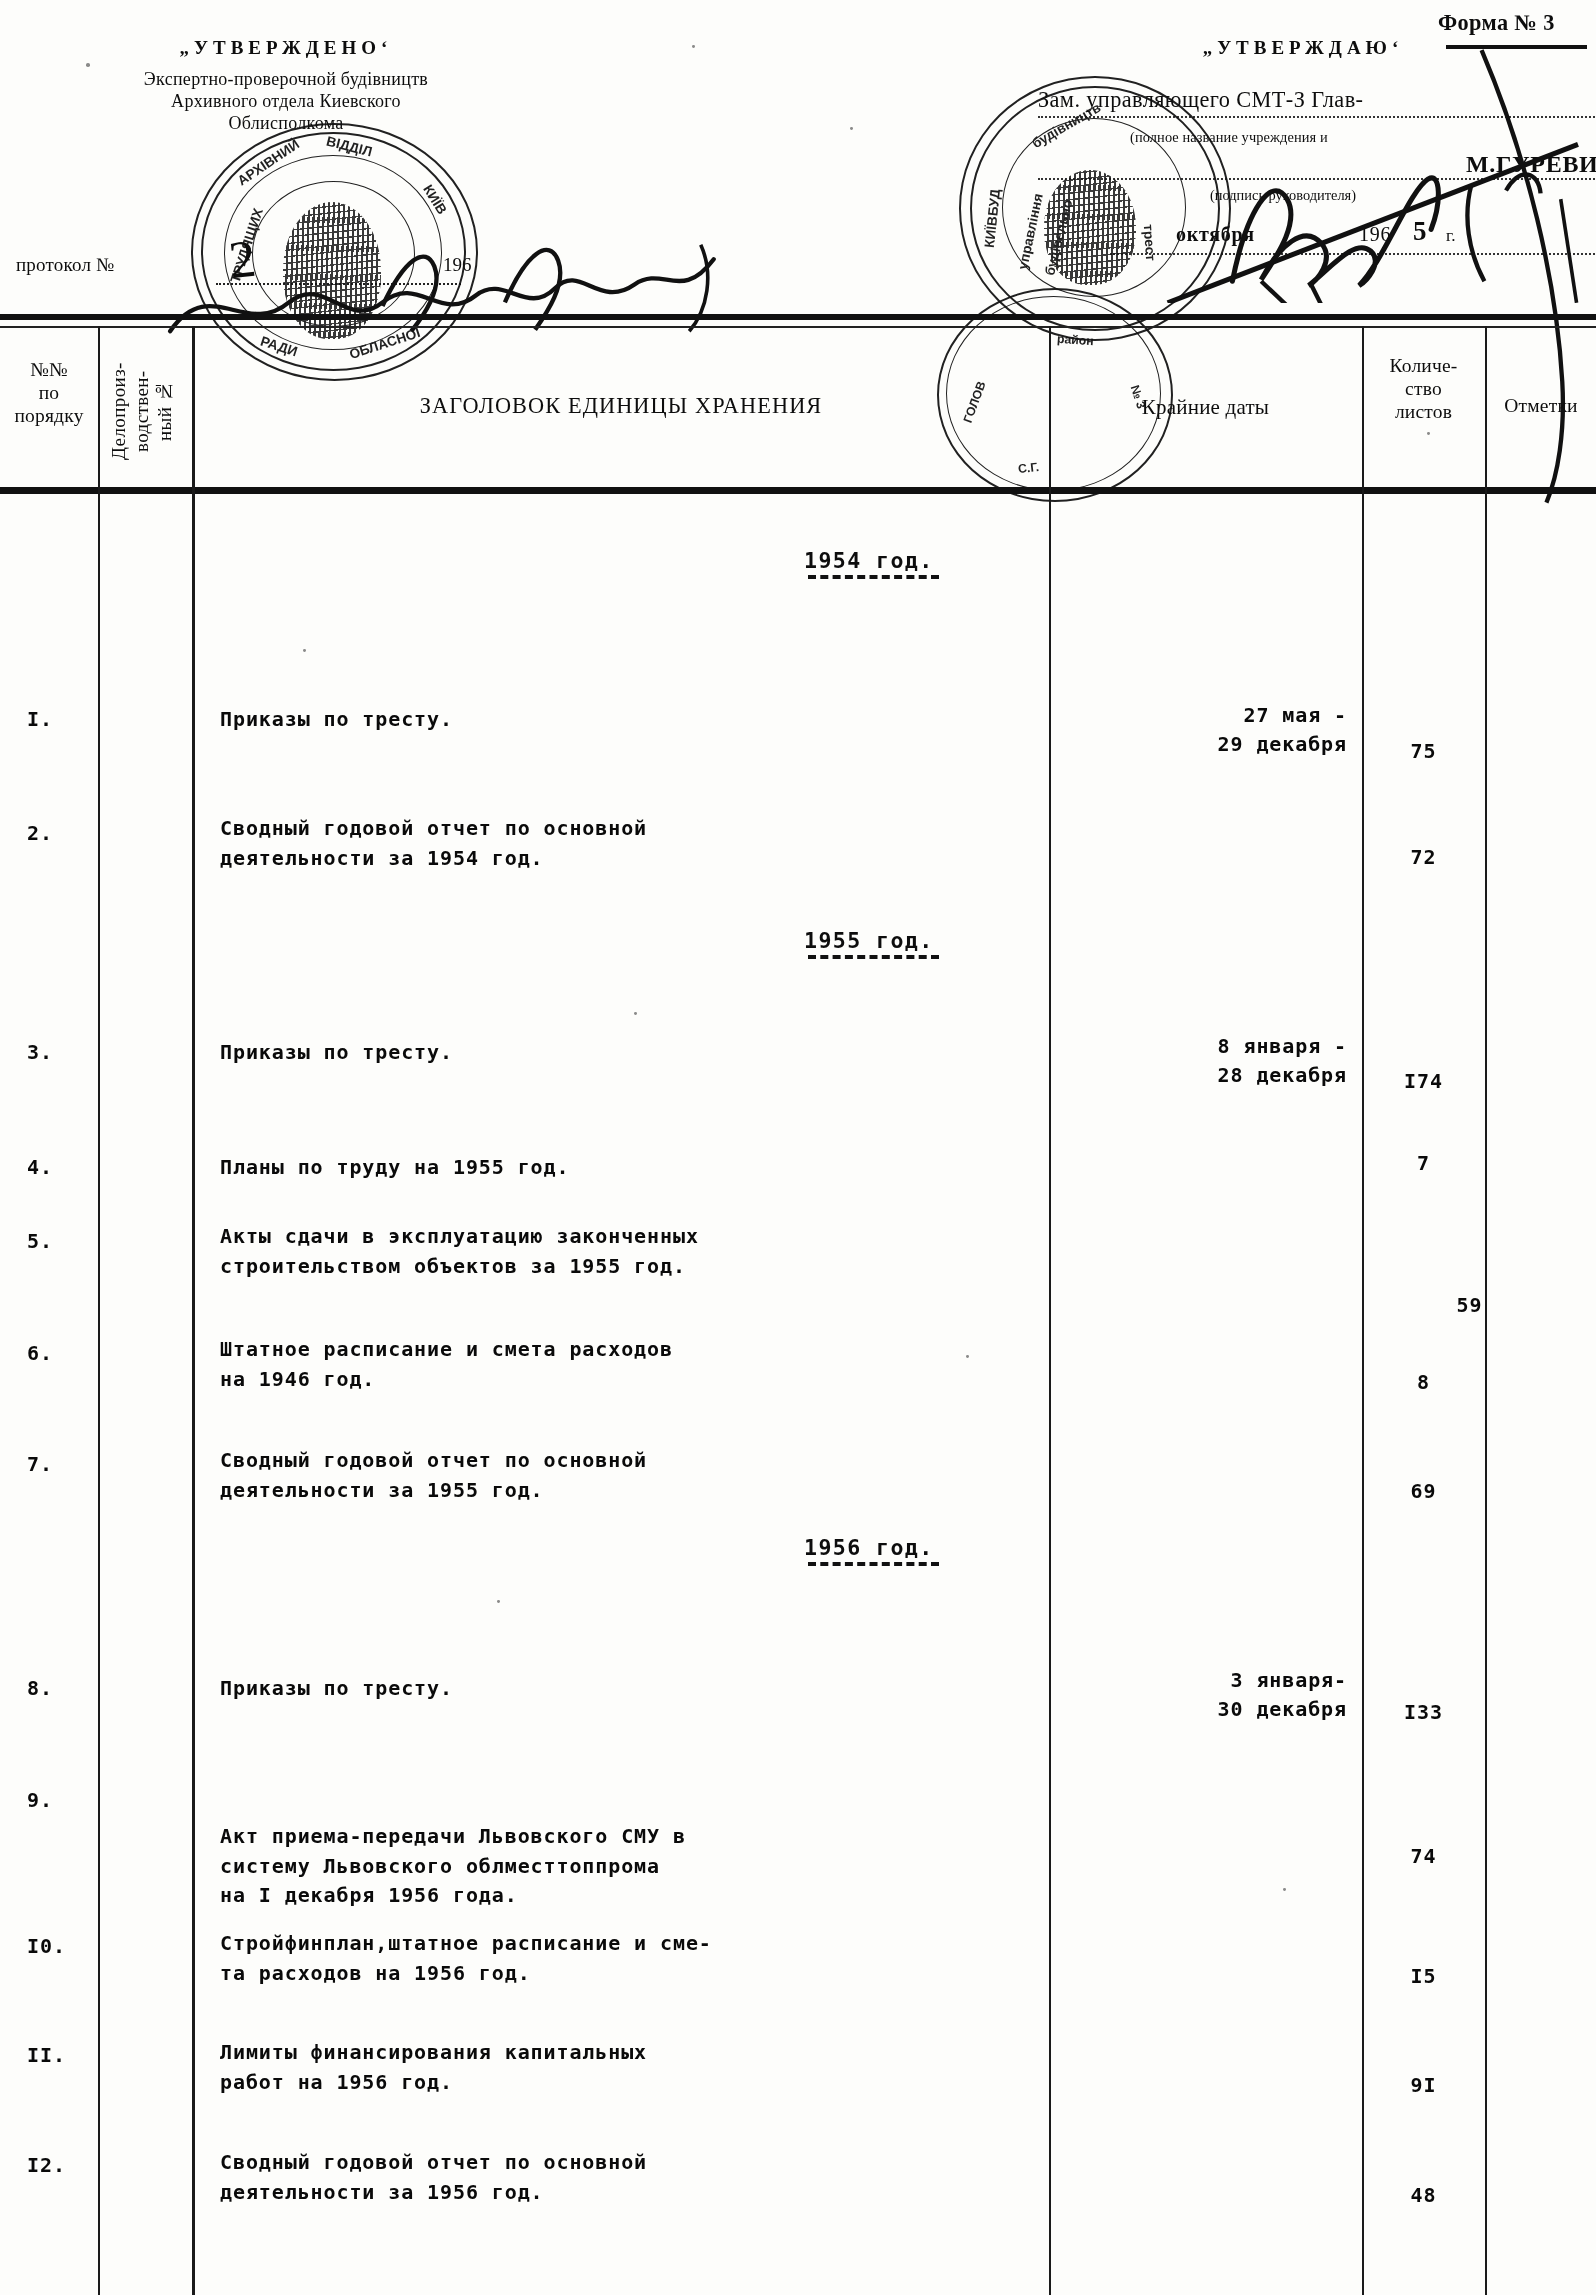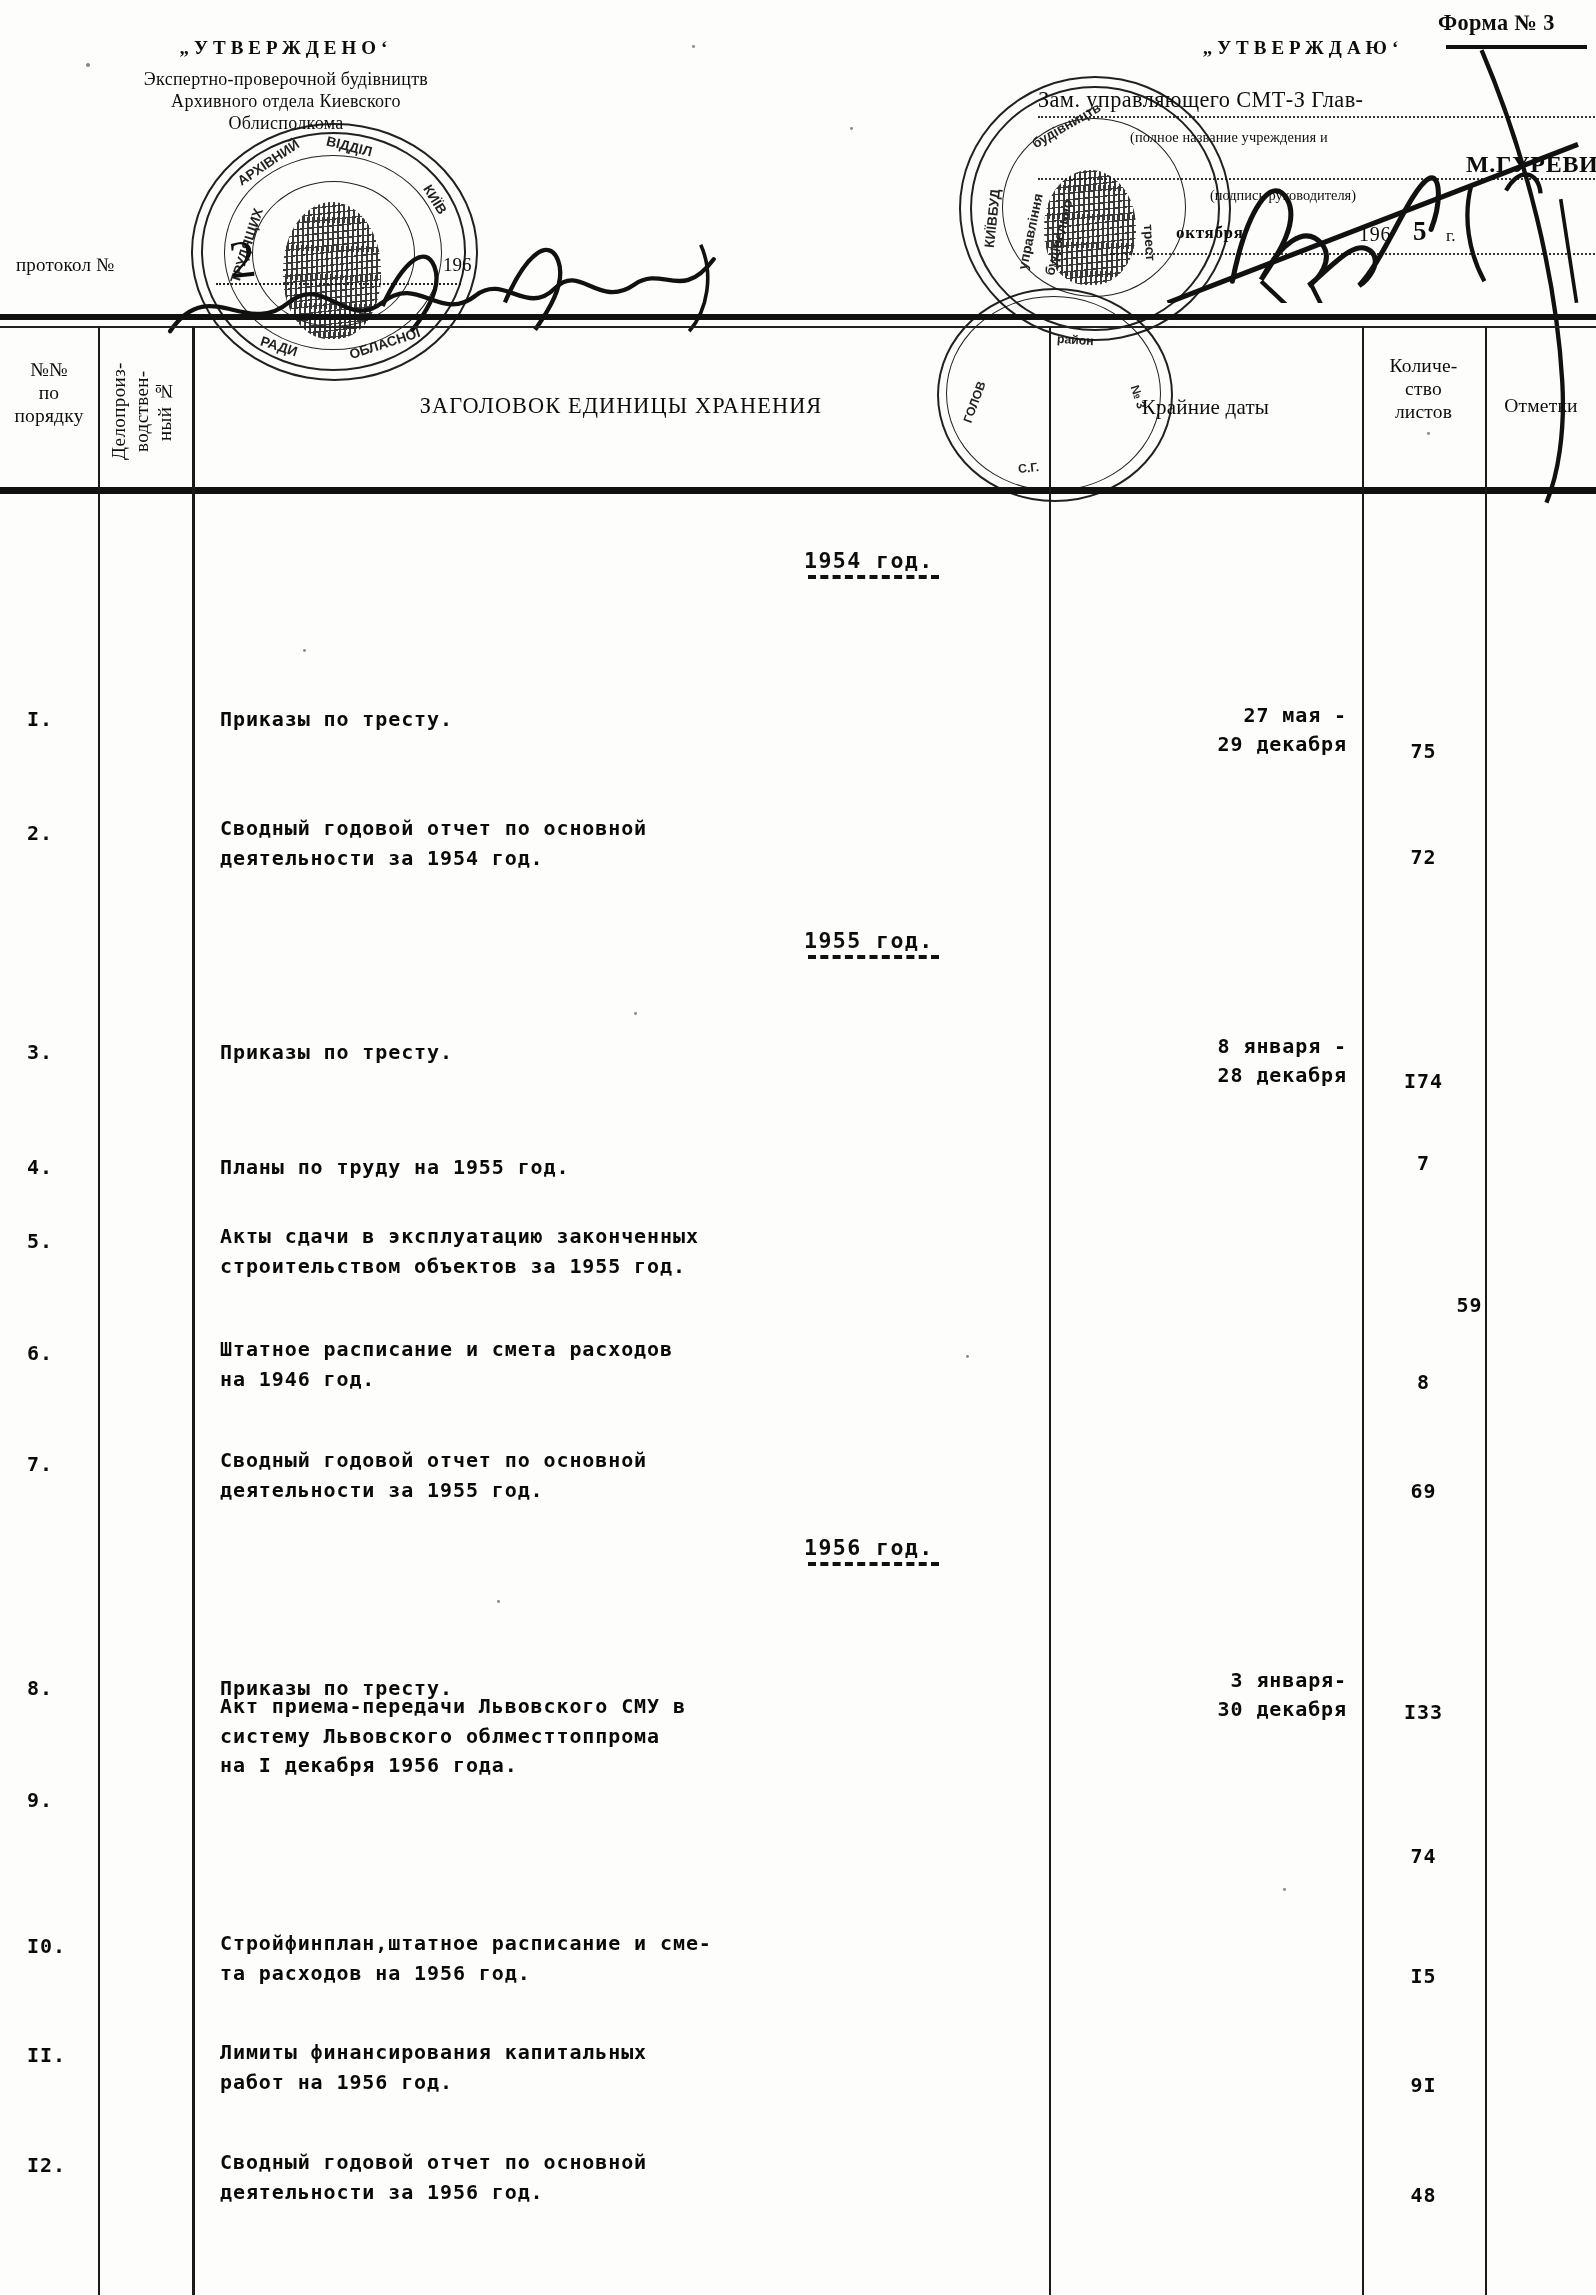--- a/index.html
+++ b/index.html
@@ -63,21 +63,21 @@
     font-weight:700;letter-spacing:0.7px;white-space:nowrap;
   }
   #sign-caption{
     position:absolute;left:172px;top:150px;font-size:14.4px;
   }
   #date-line{
     position:absolute;left:72px;top:216px;width:497px;height:0;
     border-bottom:2.2px dotted #333;
   }
   #date-month{
-    position:absolute;left:138px;top:186px;font-size:17px;
+    position:absolute;left:138px;top:186px;font-size:20px;
     letter-spacing:0.7px;font-weight:600;
   }
   #date-year{
     position:absolute;left:321px;top:186px;font-size:20px;letter-spacing:0.7px;
   }
   #date-year-hand{
     position:absolute;left:375px;top:179px;font-size:27px;font-weight:700;
   }
   #date-gsuffix{
     position:absolute;left:408px;top:189px;font-size:17.3px;
@@ -330,21 +330,21 @@
     <span class="ul"></span>
   </div>
 
   <div class="tw num" style="left:27px;top:1674px;">8.</div>
   <div class="tw title" style="left:220px;top:1674px;width:814px;">Приказы по тресту.</div>
   <div class="tw dates" style="left:1064px;top:1666px;width:283px;">3 января-
 30 декабря</div>
   <div class="tw count" style="left:1366px;top:1698px;">I33</div>
 
   <div class="tw num" style="left:27px;top:1786px;">9.</div>
-  <div class="tw title" style="left:220px;top:1692px;width:829px;">Акт приема-передачи Львовского СМУ в
+  <div class="tw title" style="left:220px;top:1822px;width:829px;">Акт приема-передачи Львовского СМУ в
 систему Львовского облместтоппрома
 на I декабря 1956 года.</div>
   <div class="tw count" style="left:1366px;top:1842px;">74</div>
 
   <div class="tw num" style="left:27px;top:1932px;text-align:right;">I0.</div>
   <div class="tw title" style="left:220px;top:1929px;width:829px;">Стройфинплан,штатное расписание и сме-
 та расходов на 1956 год.</div>
   <div class="tw count" style="left:1366px;top:1962px;">I5</div>
 
   <div class="tw num" style="left:27px;top:2041px;">II.</div>

